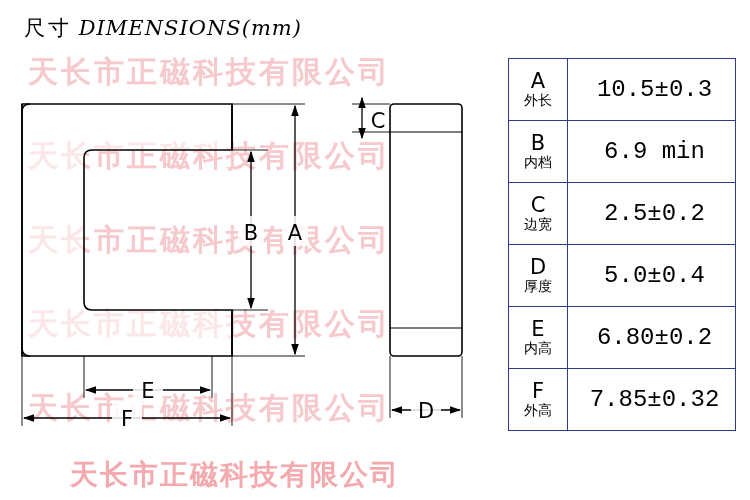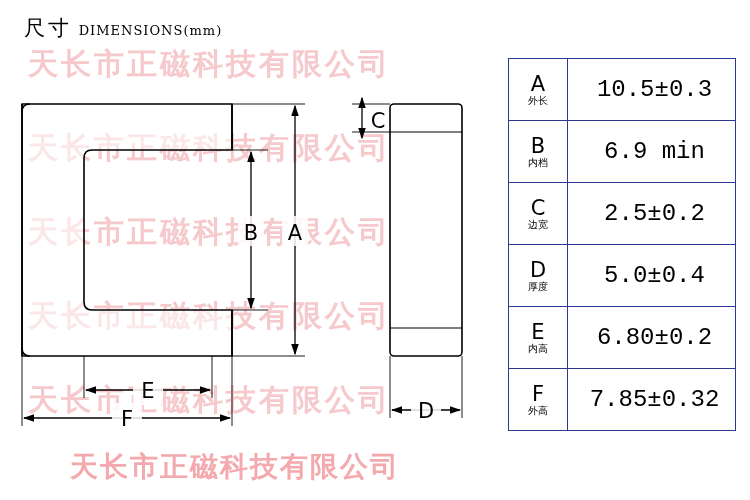--- a/index.html
+++ b/index.html
@@ -17,21 +17,21 @@
   #page {
     position: relative;
     width: 750px;
     height: 500px;
   }
 
   
   .watermark-layer {
     position: absolute;
     left: 0;
-    top: 0;
+    top: 8px;
     width: 750px;
     height: 392px;
     pointer-events: none;
     z-index: 1;
   }
   .wm-row {
     position: absolute;
     white-space: nowrap;
     color: #f6c9cc;
     font-family: "DejaVu Sans", sans-serif;
@@ -61,21 +61,21 @@
     position: absolute;
     left: 24px;
     top: 14px;
     z-index: 5;
     font-family: "DejaVu Sans", sans-serif;
     font-size: 21px;
     color: #000;
     white-space: nowrap;
   }
   .title .cn { font-family: Liberation Mono, monospace; letter-spacing: 3px; }
-  .title .en { font-family: "DejaVu Serif", serif; font-size: 13px; letter-spacing: 1px; }
+  .title .en { font-family: "DejaVu Serif", serif; font-size: 21px; letter-spacing: 1px; font-style: italic; }
 
   
   .drawing {
     position: absolute;
     left: 0;
     top: 0;
     z-index: 4;
   }
 
   
@@ -108,21 +108,21 @@
   }
   .sym-letter {
     display: block;
     font-size: 21px;
     font-family: "DejaVu Sans", sans-serif;
     line-height: 1.05;
     color: #000;
   }
   .sym-cn {
     display: block;
-    font-size: 10px;
+    font-size: 14px;
     font-family: "DejaVu Sans", sans-serif;
     line-height: 1.15;
     color: #000;
   }
 
   .lbl {
     font-family: "DejaVu Sans", sans-serif;
     font-size: 21px;
     fill: #000;
   }

